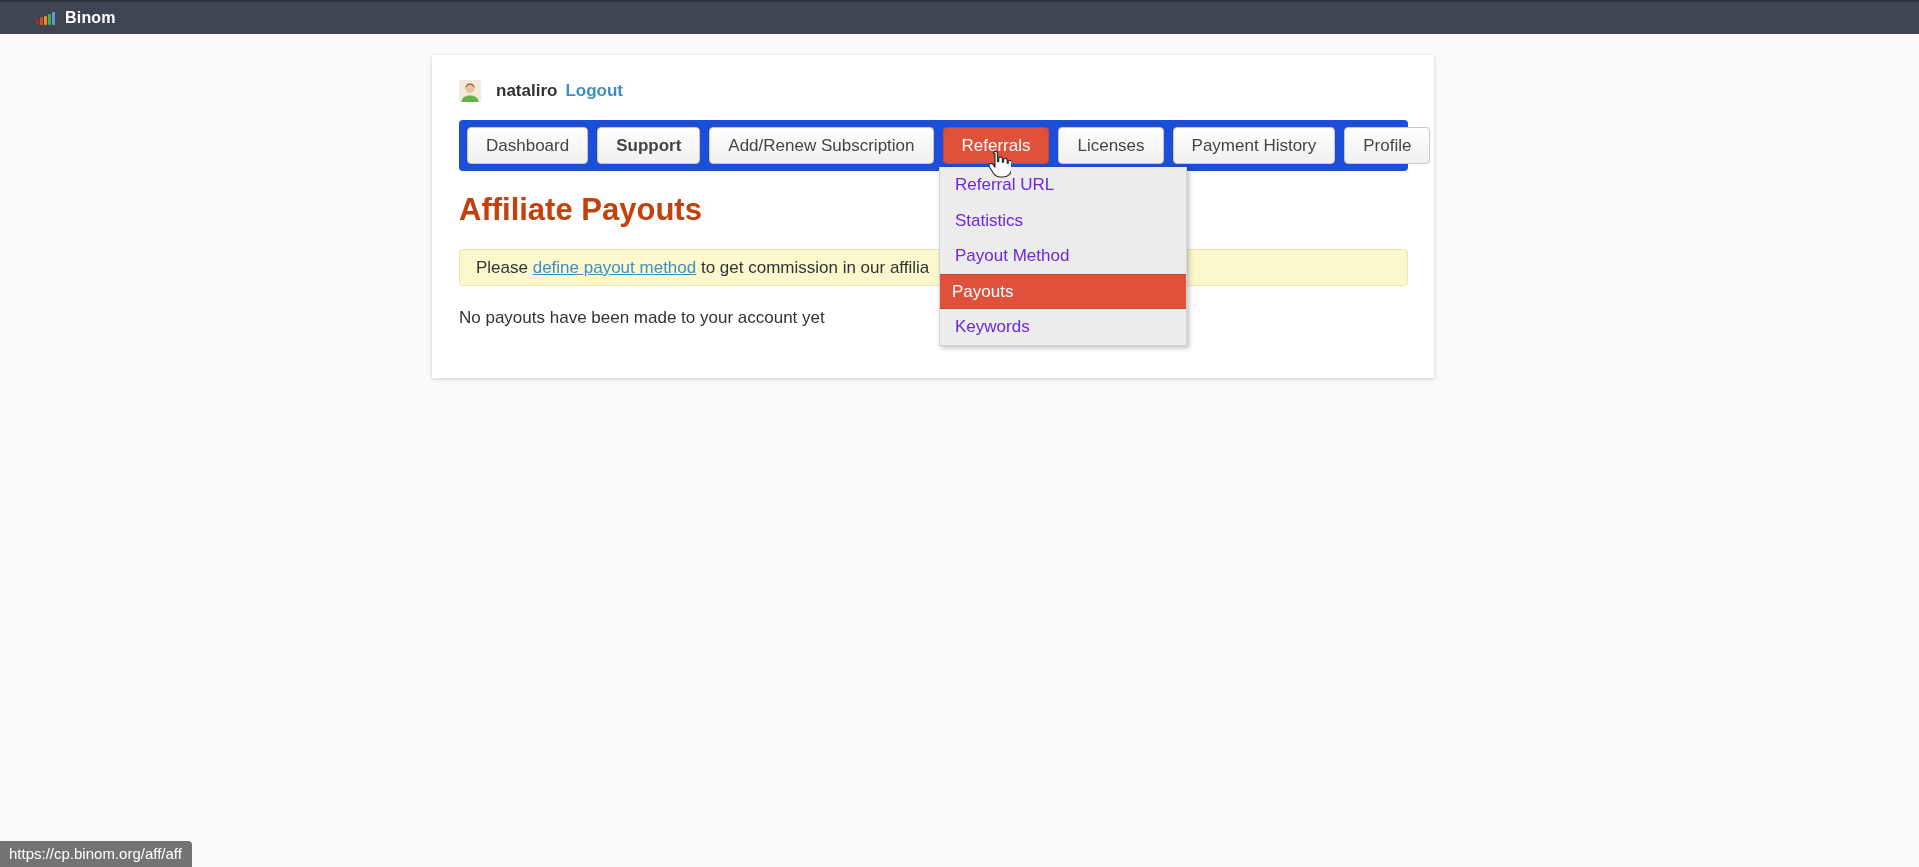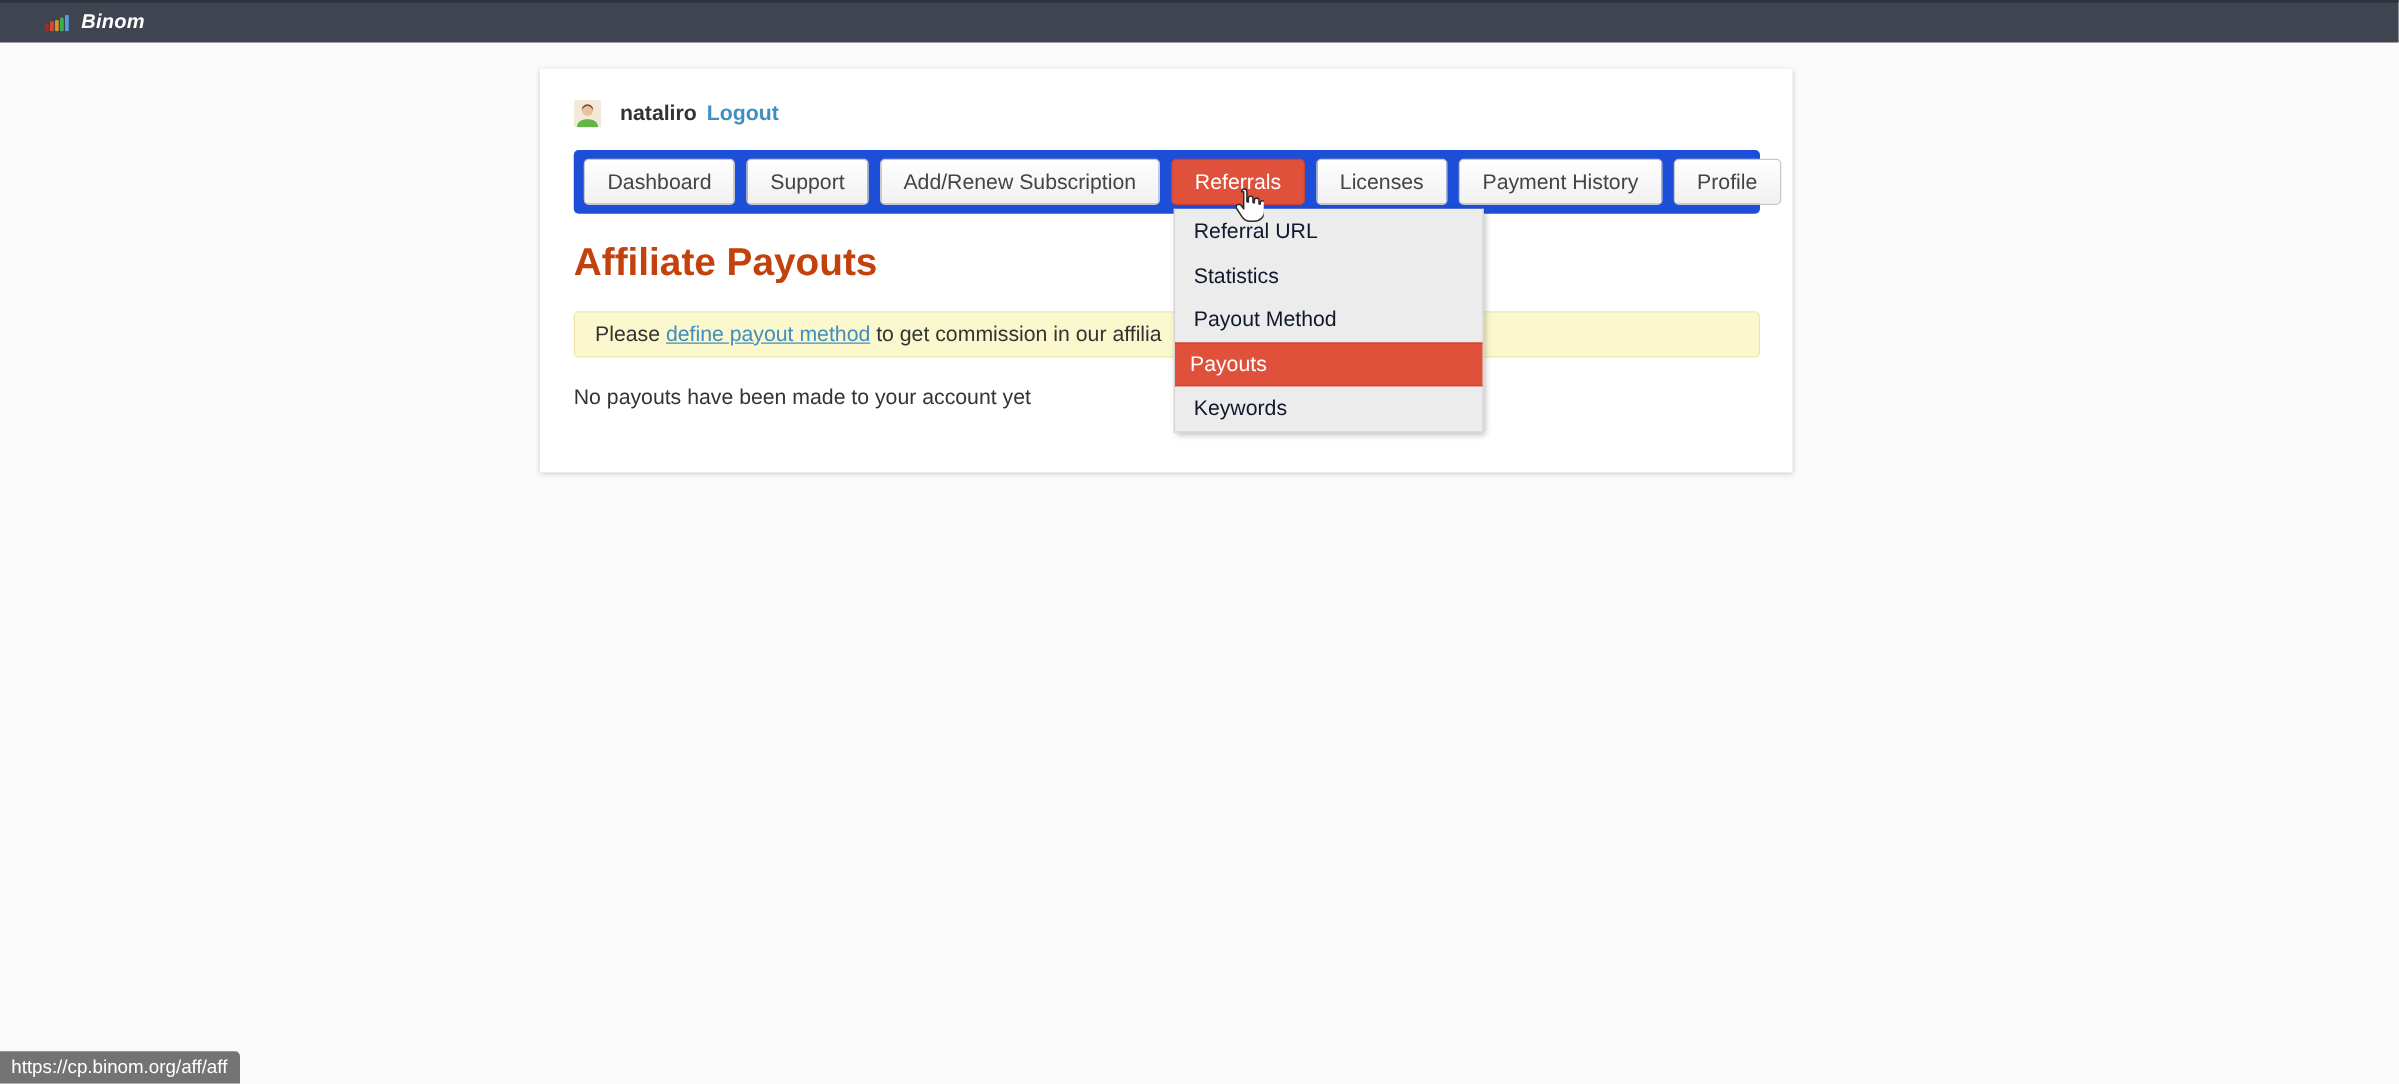--- a/index.html
+++ b/index.html
@@ -11,21 +11,21 @@
     color: #333;
   }
 
   
   .topbar {
     position: absolute; left: 0; top: 0; width: 1919px; height: 34px;
     background: #3e4450;
     border-top: 2px solid #2d313a;
     display: flex; align-items: center;
   }
-  .logo-wrap { display: flex; align-items: center; margin-left: 36px; cursor: pointer; font-style: italic; }
+  .logo-wrap { display: flex; align-items: center; margin-left: 36px; cursor: pointer; }
   .logo-bars { display: flex; align-items: flex-end; height: 13px; margin-right: 9px; }
   .logo-bars i { display: block; width: 3px; margin-right: 1px; border-radius: 1px; }
   .b1 { height: 6px;  background: #9e2f23; }
   .b2 { height: 8px;  background: #d9482f; }
   .b3 { height: 9px;  background: #e2921e; }
   .b4 { height: 11px; background: #3fae52; }
   .b5 { height: 13px; background: #5b9bd5; }
   .brand { color: #ffffff; font-size: 16px; font-weight: 600; letter-spacing: .2px; }
 
   
@@ -56,42 +56,42 @@
     height: 37px; line-height: 35px;
     padding: 0 18px;
     margin-right: 9px;
     font-size: 17px; color: #444;
     background: linear-gradient(#ffffff, #f0f0f0);
     border: 1px solid #c8c8c8;
     border-radius: 4px;
     cursor: pointer;
     white-space: nowrap;
   }
-  .nav-btn.bold { font-weight: 400; }
+  .nav-btn.bold { font-weight: 700; }
   .nav-btn.active {
     background: #e0513b;
     border-color: #cf4330;
     color: #ffffff;
   }
 
   
   .dropdown {
     position: absolute; left: 939px; top: 167px; width: 248px;
     background: #ececec;
     border: 1px solid #d3d3d3;
     border-top: none;
     box-shadow: 2px 2px 5px rgba(0,0,0,.25);
     z-index: 10;
   }
   .dropdown-item {
     height: 35.5px;
     line-height: 35.5px;
     padding-left: 15px;
     font-size: 17px;
-    color: #0f172a;
+    color: #6d28d9;
     cursor: pointer;
   }
   .dropdown-item.active {
     background: #e0513b;
     color: #ffffff;
     border-top: 1px solid #cb4230;
     border-bottom: 1px solid #cb4230;
     height: 35.5px; line-height: 33.5px; padding-left: 12px;
   }
 

